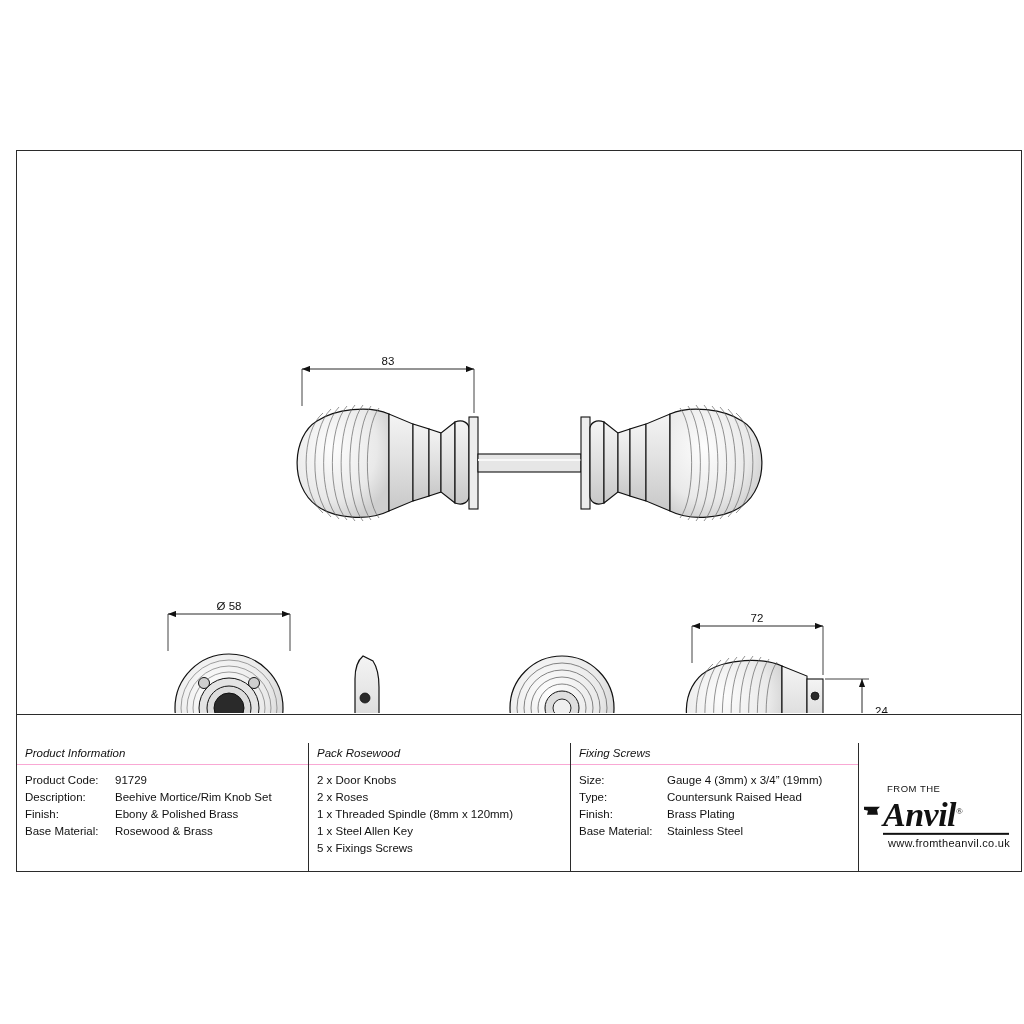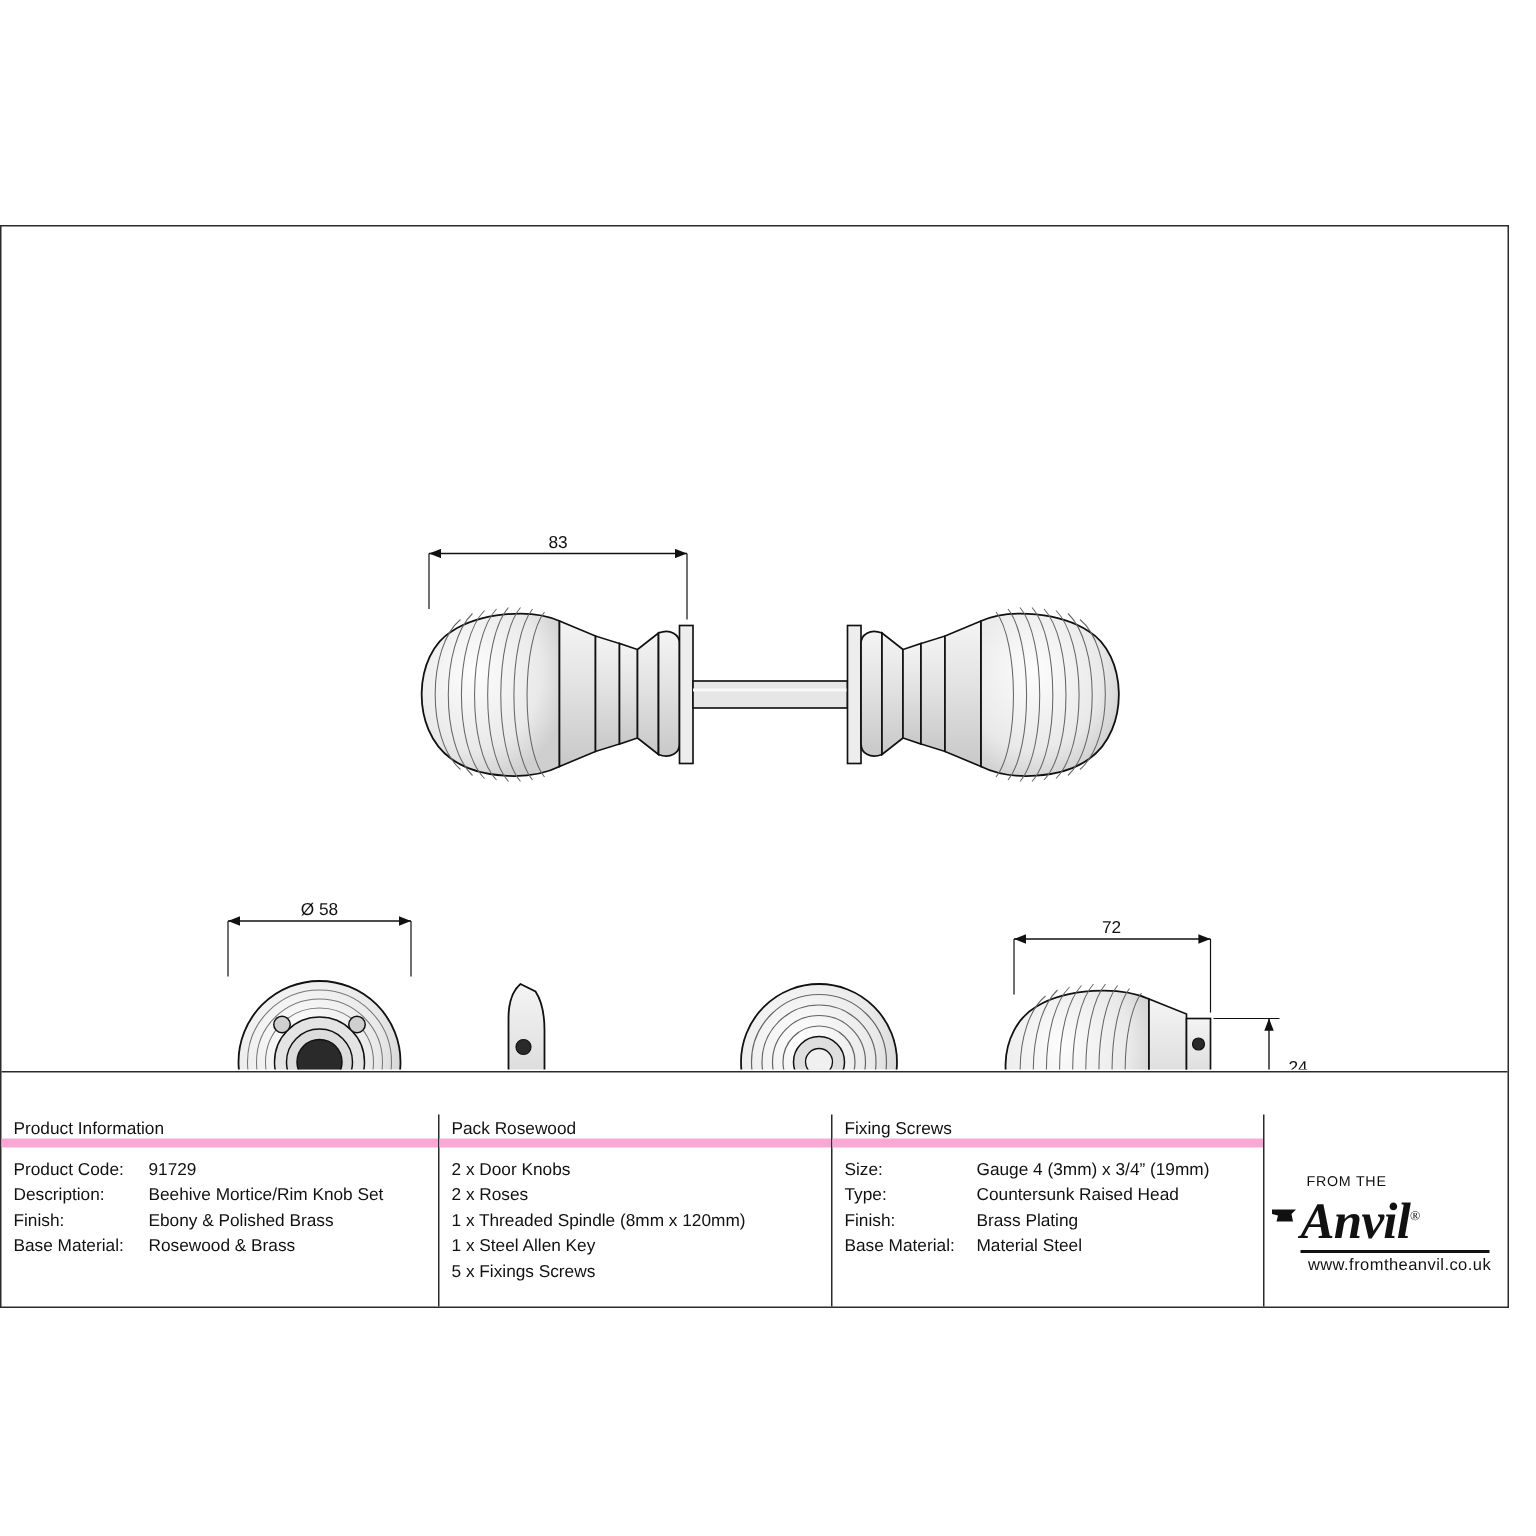--- a/index.html
+++ b/index.html
@@ -9,21 +9,21 @@
   }
   body {
     width: 1024px;
     height: 1024px;
     font-family: "Liberation Sans", sans-serif;
     color: #111;
     overflow: hidden;
   }
   .sheet {
     position: absolute;
-    left: 0;
+    left: 16px;
     top: 150px;
     width: 1006px;
     height: 722px;
     border: 1px solid #2b2b2b;
     box-sizing: border-box;
     background: #fff;
   }
   .drawing-area {
     position: absolute;
     left: 0; top: 0;
@@ -58,25 +58,26 @@
     box-sizing: border-box;
     position: relative;
   }
   .info-col:last-child { border-right: none; }
   .col-product { width: 292px; }
   .col-pack { width: 262px; }
   .col-fix { width: 288px; }
   .col-logo { width: 162px; }
   .col-head {
     height: 22px;
-    border-bottom: 6px solid #f9a8d4;
+    border-bottom: 1px solid #f9a8d4;
     font-size: 11.5px;
     line-height: 21px;
     padding-left: 8px;
     box-sizing: border-box;
+    font-style: italic;
   }
   .col-body {
     padding: 7px 8px 0 8px;
     font-size: 11.5px;
     line-height: 17px;
   }
   .kv {
     display: flex;
   }
   .kv .k { width: 90px; flex: 0 0 90px; }
@@ -362,21 +363,21 @@
         <div class="kv fix">
           <span class="k">Type:</span>
           <span class="v">Countersunk Raised Head</span>
         </div>
         <div class="kv fix">
           <span class="k">Finish:</span>
           <span class="v">Brass Plating</span>
         </div>
         <div class="kv fix">
           <span class="k">Base Material:</span>
-          <span class="v">Material Steel</span>
+          <span class="v">Stainless Steel</span>
         </div>
       </div>
     </div>
 
     <div class="info-col col-logo">
       <div class="logo-wrap">
         <div class="logo-inner">
           <div class="logo-from">FROM THE</div>
           <div class="logo-anvil">
             <svg class="logo-anvil-mark" viewBox="0 0 18 16">

